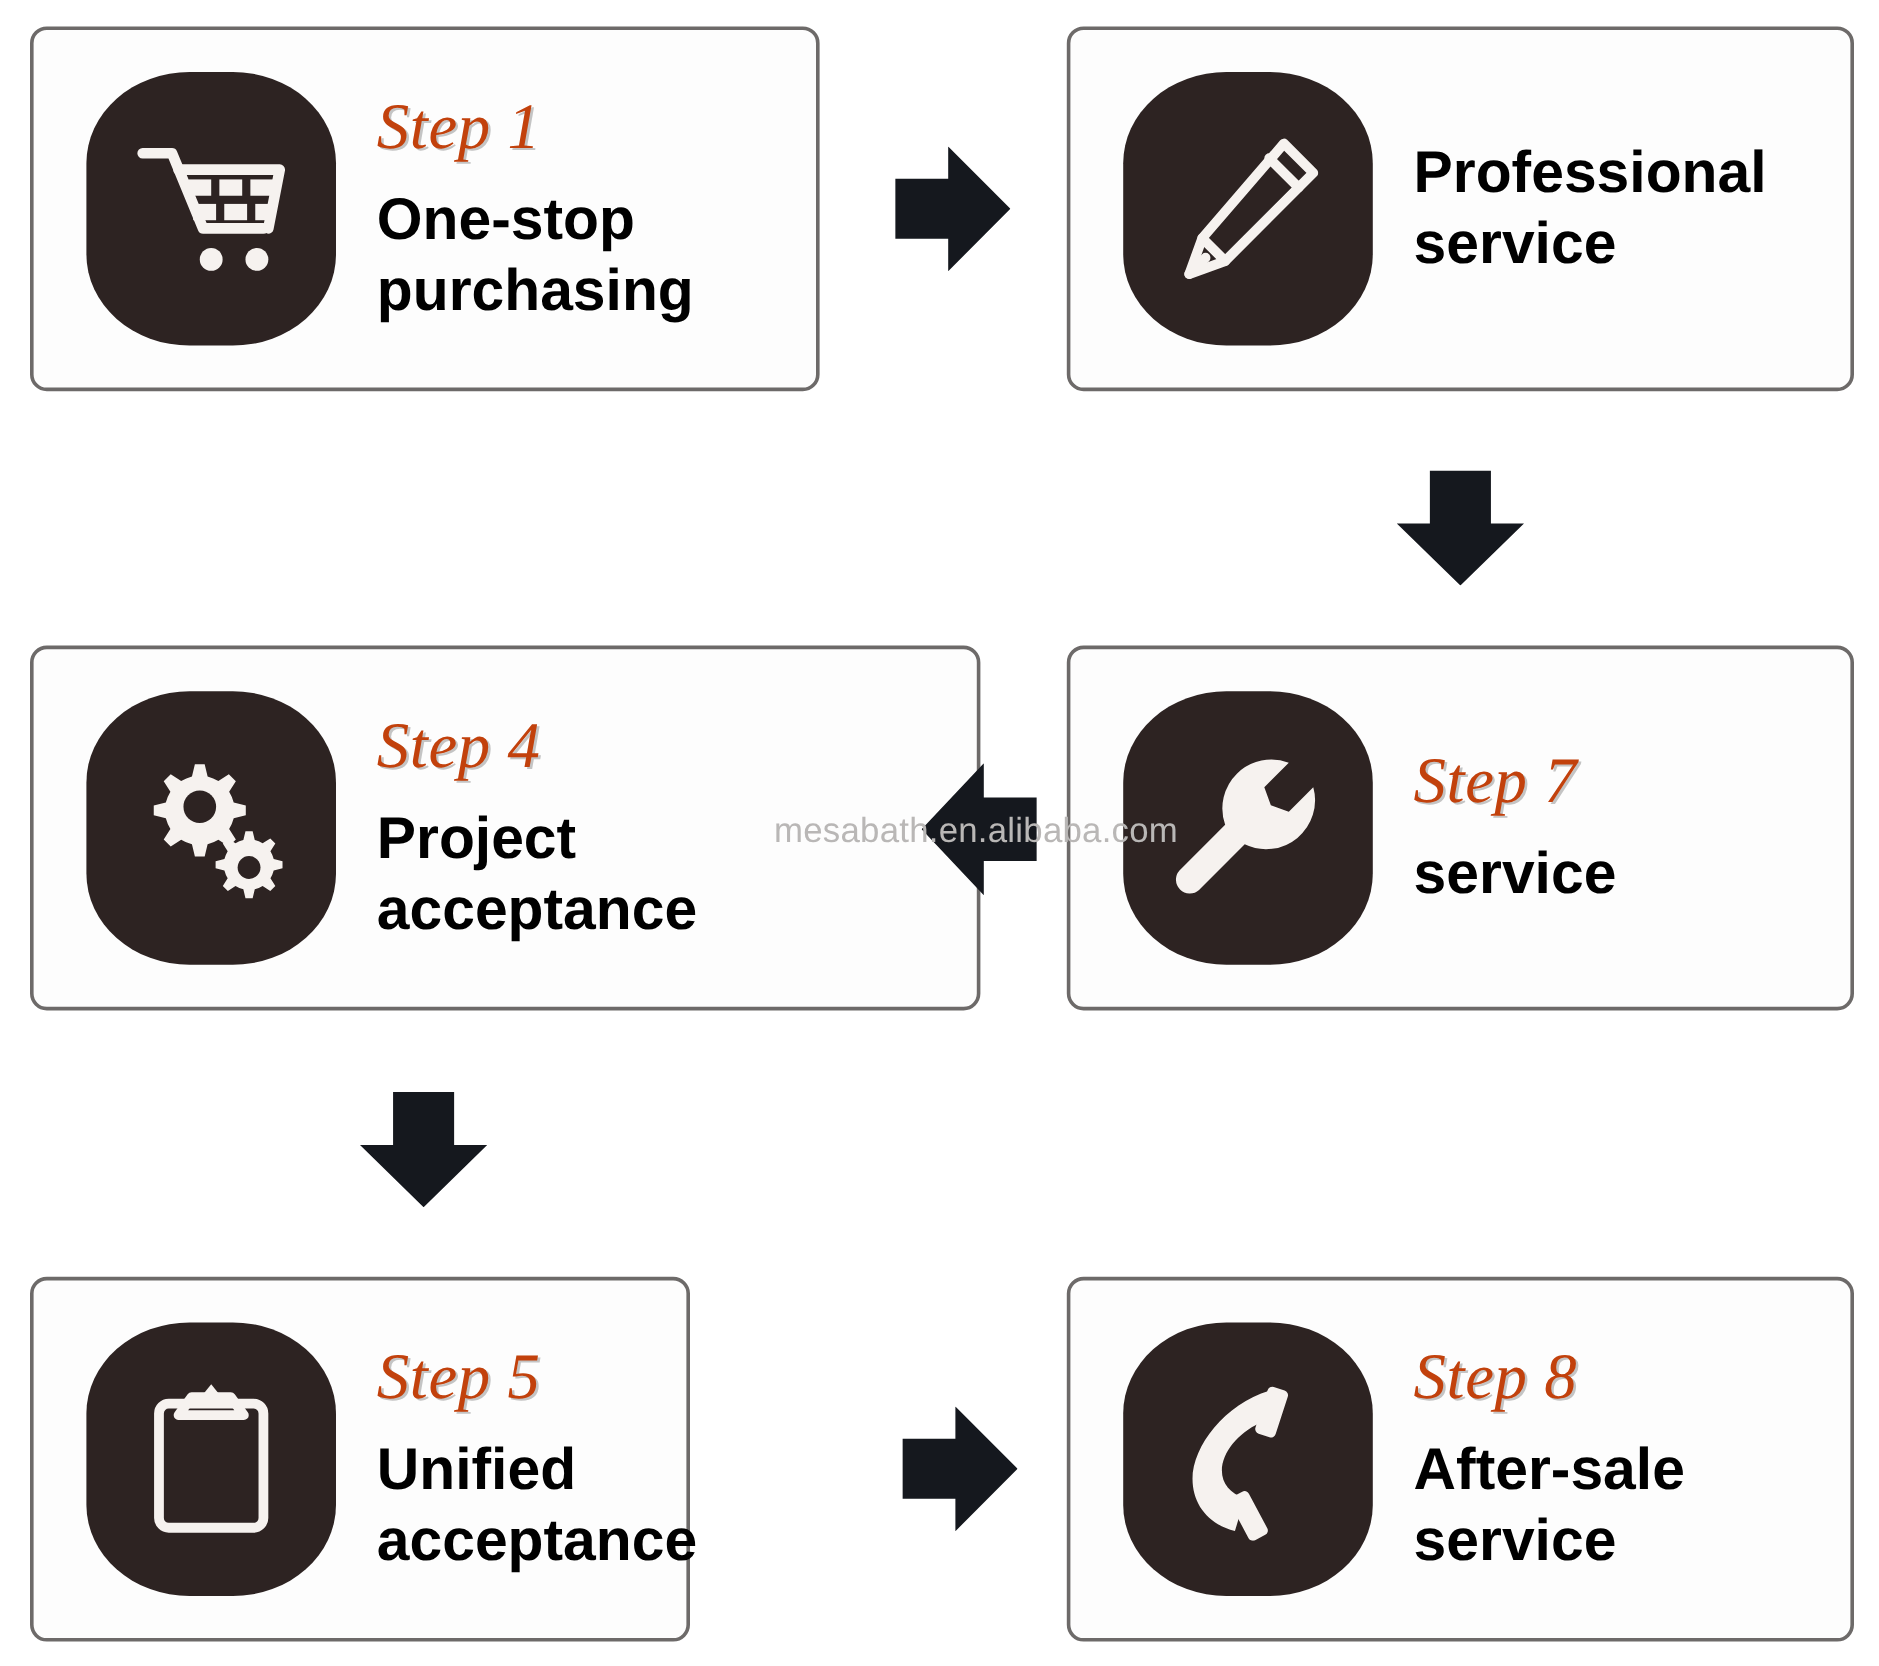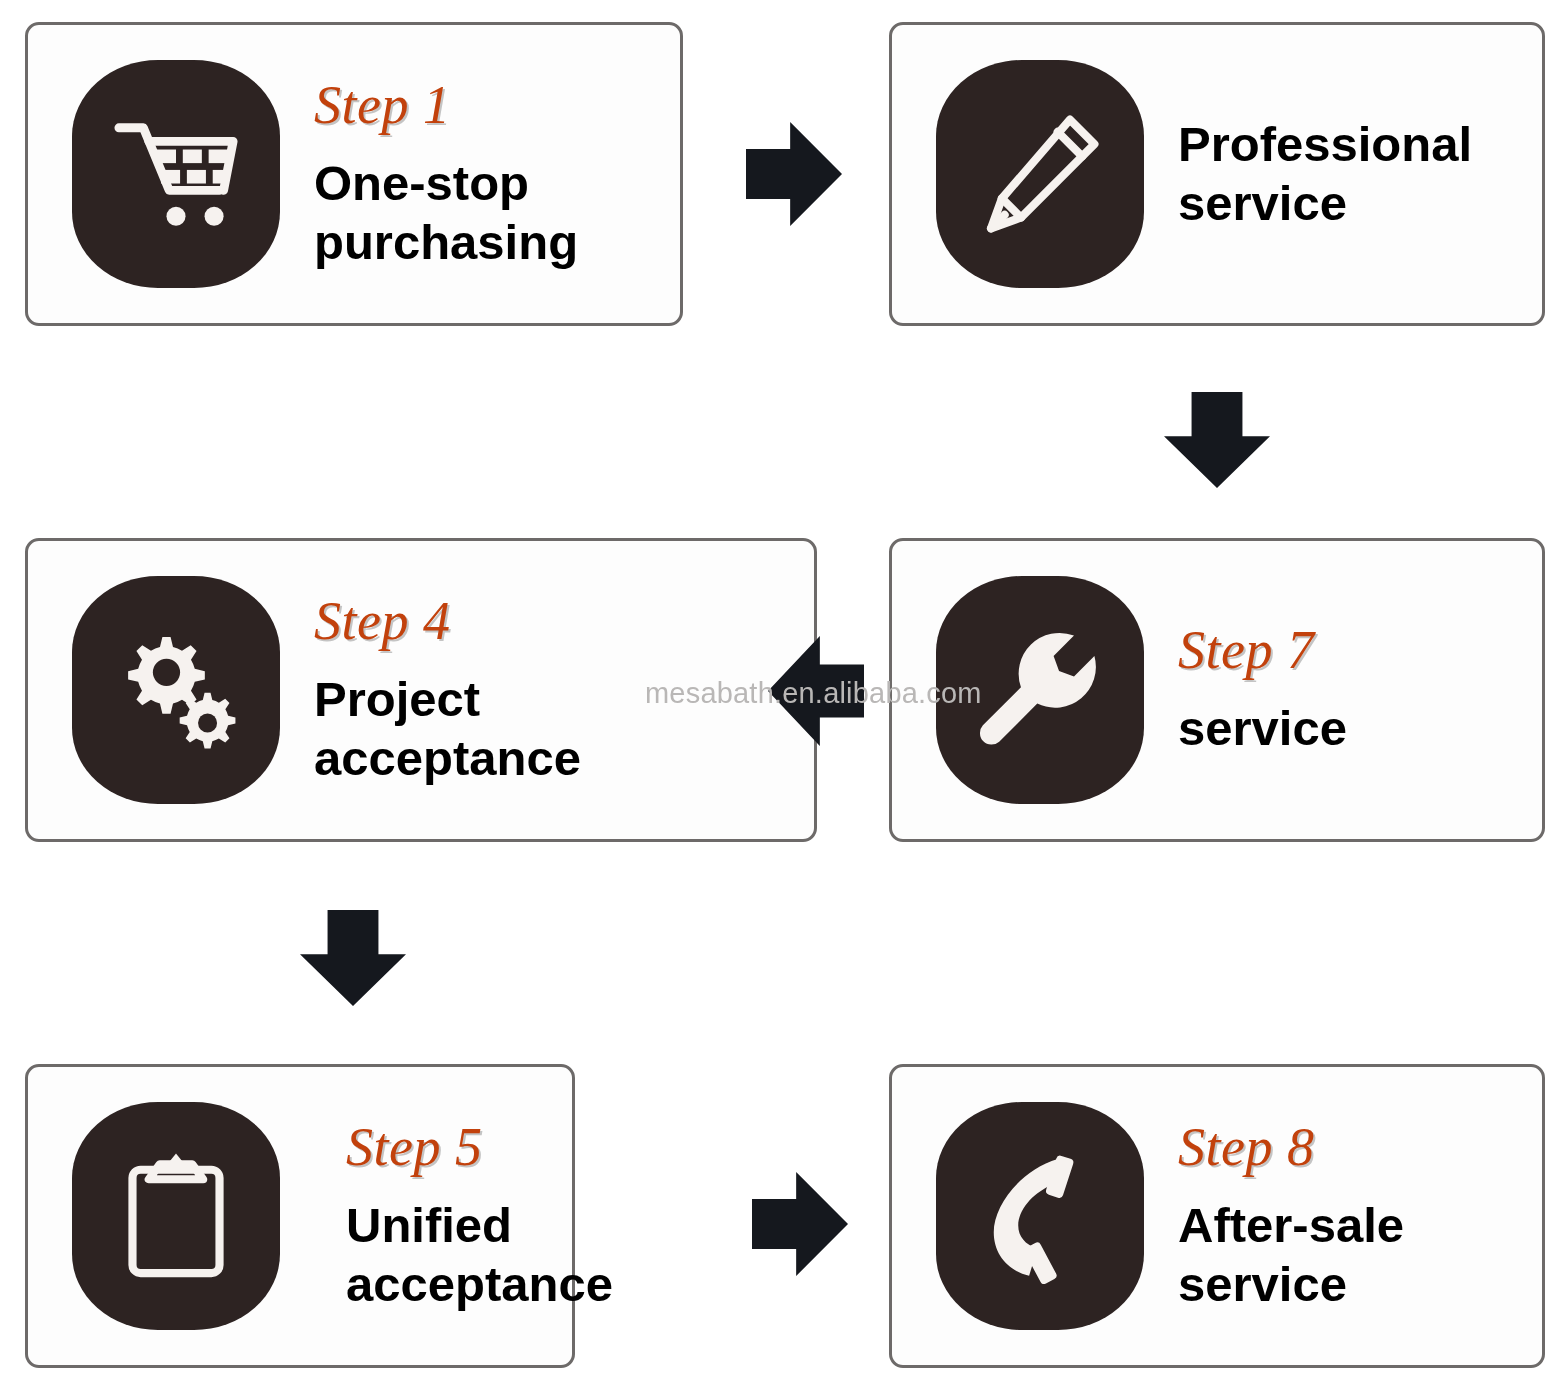--- a/index.html
+++ b/index.html
@@ -178,21 +178,21 @@
       </svg>
     </div>
     <div class="card-text">
       <div class="step-label">Step 7</div>
       <div class="step-title">
         <span class="ln">service</span>
       </div>
     </div>
   </div>
 
-  <div class="step-card" id="card-4" style="left: 25px; top: 1064px; width: 550px; height: 304px; gap: 32px;">
+  <div class="step-card" id="card-4" style="left: 25px; top: 1064px; width: 550px; height: 304px;">
     <div class="icon-tile">
       <svg viewBox="0 0 100 100" aria-hidden="true">
         <g fill="none" stroke="#f6f2ef" stroke-width="6" stroke-linejoin="round" stroke-linecap="round">
           <rect x="18" y="16" width="64" height="76" rx="6"></rect>
           <path d="M30 23 H70 L62 12 H38 Z"></path>
         </g>
         <path d="M50 4 L58 14 H42 Z" fill="#f6f2ef"></path>
       </svg>
     </div>
     <div class="card-text">

